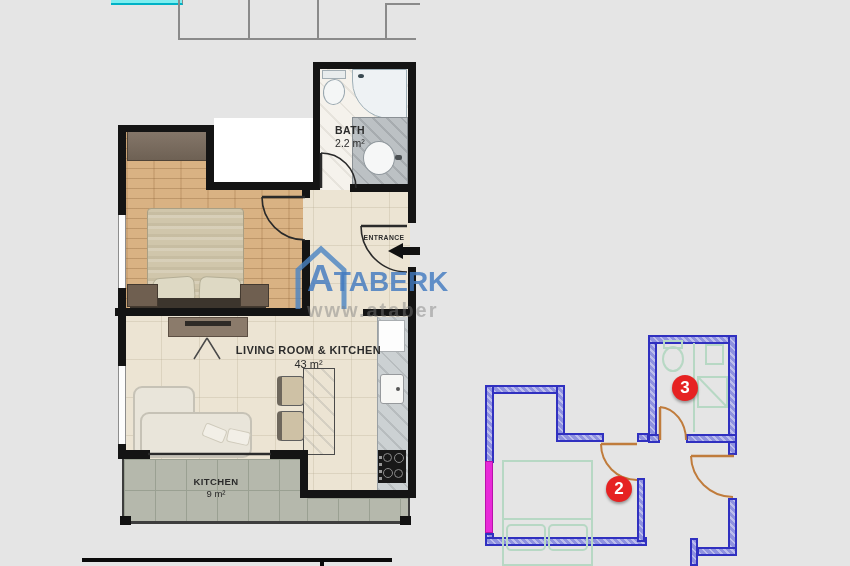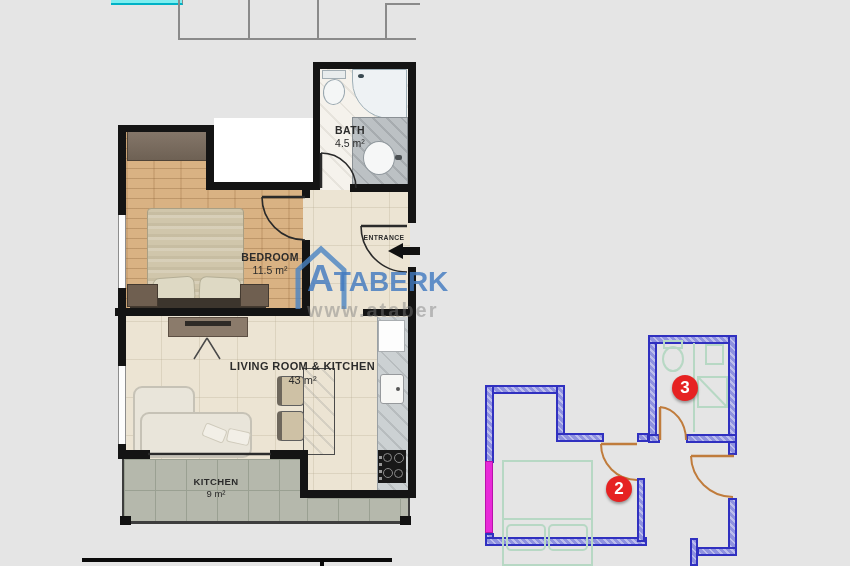--- a/index.html
+++ b/index.html
@@ -165,27 +165,23 @@
       <path d="M698,377 L727,407"></path>
       <path d="M694,343 L694,432"></path>
     </g>
   </svg>
 
   <div class="abs" style="left:388px;top:243px;width:0;height:0;border-top:8px solid transparent;border-bottom:8px solid transparent;border-right:15px solid #111;z-index:50;"></div>
   <div class="abs" style="left:402px;top:247px;width:18px;height:8px;background:#111;z-index:50;"></div>
 
   <div class="room-label" style="left:319px;top:124px;width:62px;font-size:10.5px;">
     <span class="nm">BATH</span>
-    <span class="ar">4.5 m²</span>
-  </div>
-  <div class="room-label" style="left:232px;top:251px;width:76px;font-size:10.5px;">
-    <span class="nm">BEDROOM</span>
-    <span class="ar">11.5 m²</span>
-  </div>
-  <div class="room-label" style="left:225px;top:344px;width:155px;font-size:11px;margin-top:16px;">
+    <span class="ar">2.2 m²</span>
+  </div>
+  <div class="room-label" style="left:231px;top:344px;width:155px;font-size:11px;">
     <span class="nm">LIVING ROOM &amp; KITCHEN</span>
     <span class="ar">43 m²</span>
   </div>
   <div class="room-label" style="left:176px;top:476px;width:80px;font-size:9.5px;z-index:40;">
     <span class="nm">KITCHEN</span>
     <span class="ar">9 m²</span>
   </div>
   <div class="room-label" style="left:362px;top:234px;width:44px;font-size:6.8px;font-weight:700;letter-spacing:.4px;">
     <span>ENTRANCE</span>
   </div>

